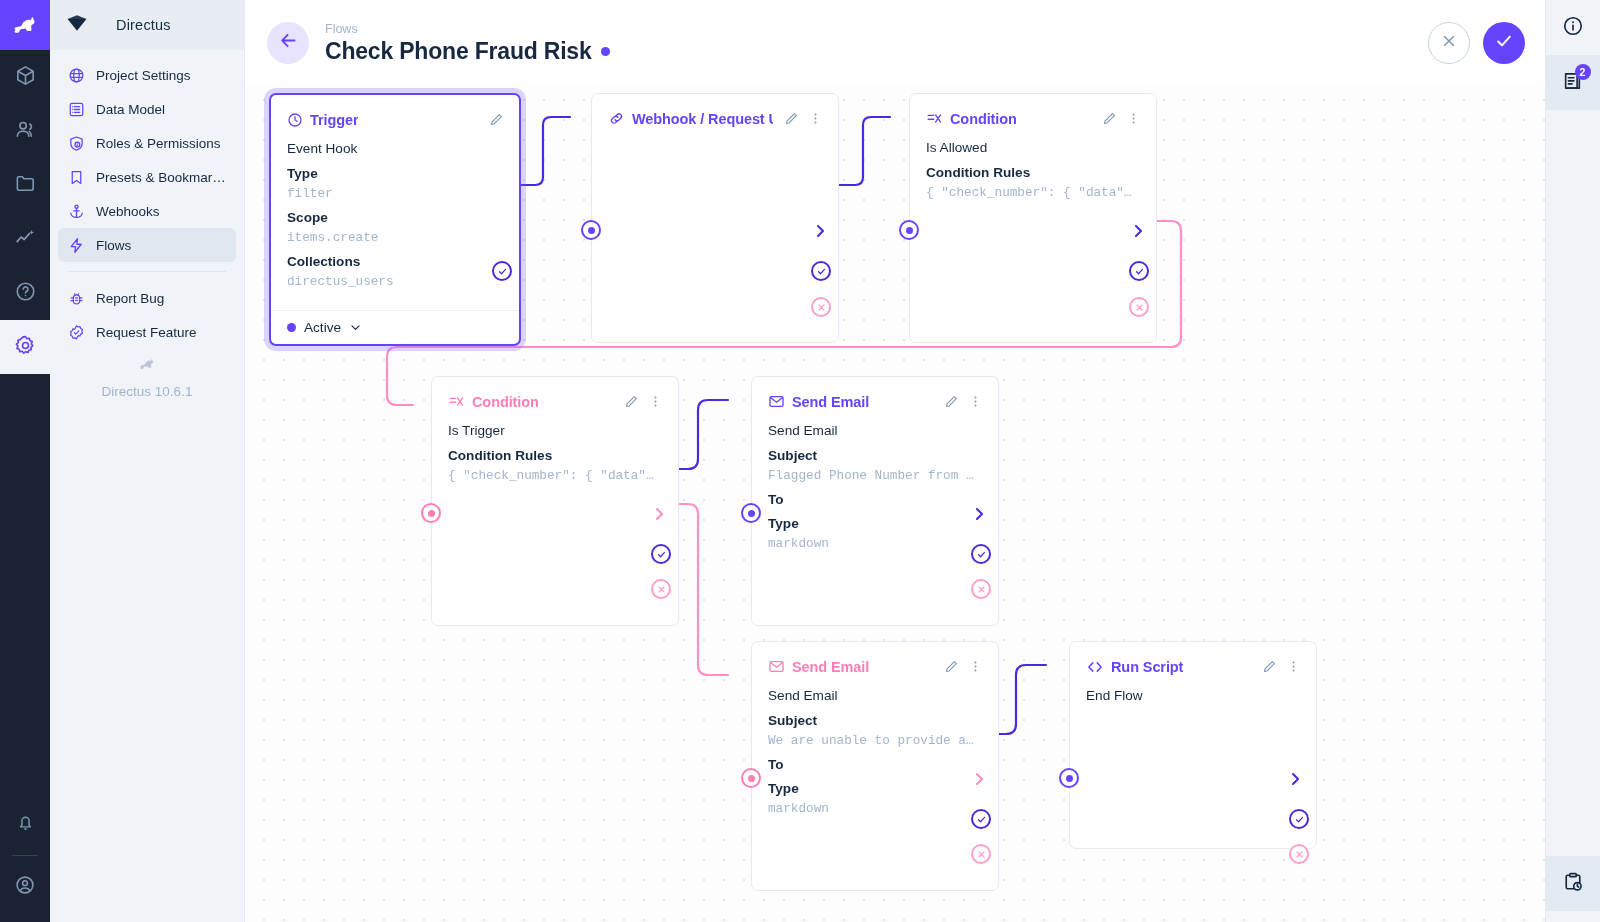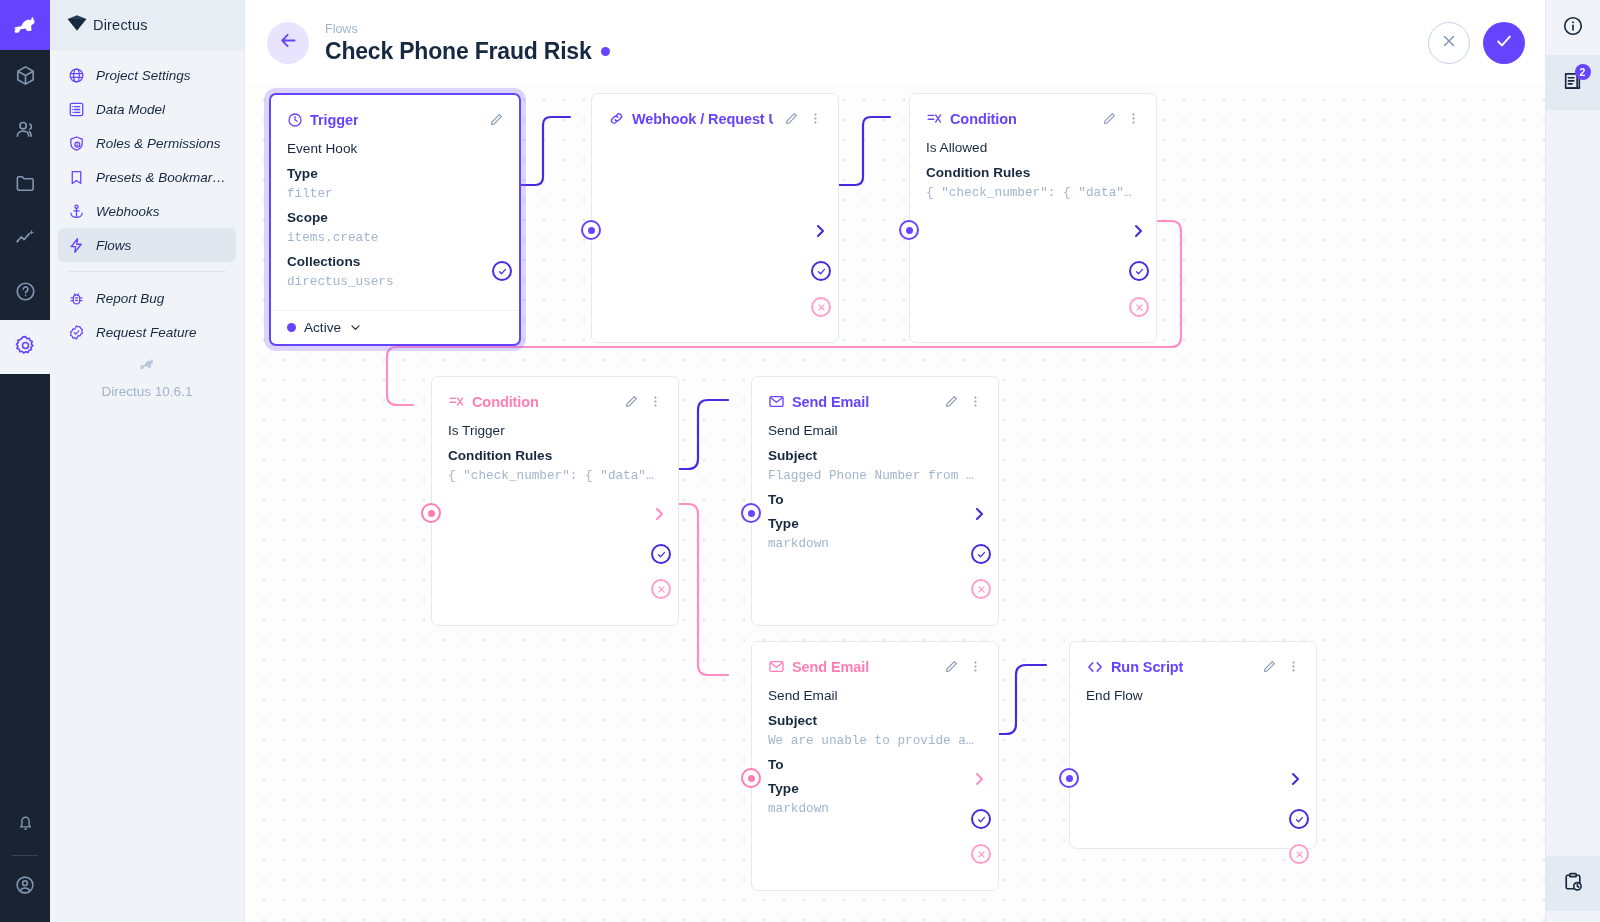--- a/index.html
+++ b/index.html
@@ -37,29 +37,29 @@
   .rail-divider { width: 26px; height: 1px; background: #33415a; margin: 4px 0; }
 
   
   .nav {
     width: 195px; height: 922px; flex: 0 0 195px;
     background: #f0f4f9;
     border-right: 1px solid #e4eaf1;
     display: flex; flex-direction: column;
   }
   .nav-header {
-    height: 50px; display: flex; align-items: center; gap: 5px;
+    height: 50px; display: flex; align-items: center; gap: 28px;
     padding: 0 16px; background: #e8edf4;
   }
   .nav-title { font-size: 14.5px; color: #172940; font-weight: 400; letter-spacing: .2px; }
   .nav-list { padding: 8px 8px 0 8px; }
   .nav-item {
     display: flex; align-items: center; gap: 11px;
     height: 34px; padding: 0 9px; border-radius: 6px;
-    font-size: 13.5px; color: #172940; cursor: pointer; font-style: italic;
+    font-size: 13.5px; color: #172940; cursor: pointer;
   }
   .nav-item.selected { background: #e1e7ef; }
   .nav-item .ico { width: 18px; height: 18px; display:flex; align-items:center; justify-content:center; color:#6644ff; flex:0 0 18px;}
   .nav-item .lbl { white-space: nowrap; overflow: hidden; text-overflow: ellipsis; }
   .nav-sep { height: 1px; background: #dfe5ed; margin: 9px 10px; }
   .nav-version { display: flex; align-items: center; gap: 11px; padding: 6px 17px; font-size: 13.5px; color: #a2b5cd; flex-direction: column; }
 
   
   .content { position: relative; flex: 1 1 auto; height: 922px; background: #ffffff; overflow: hidden; }
   .topbar {

